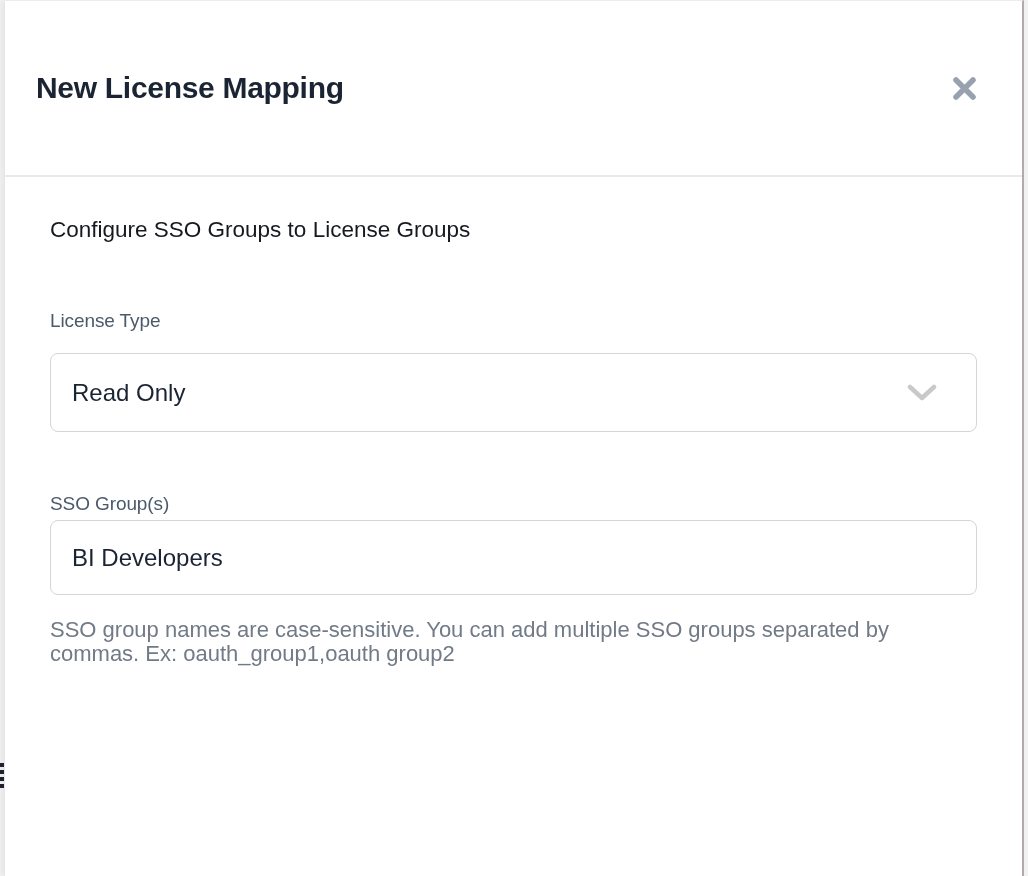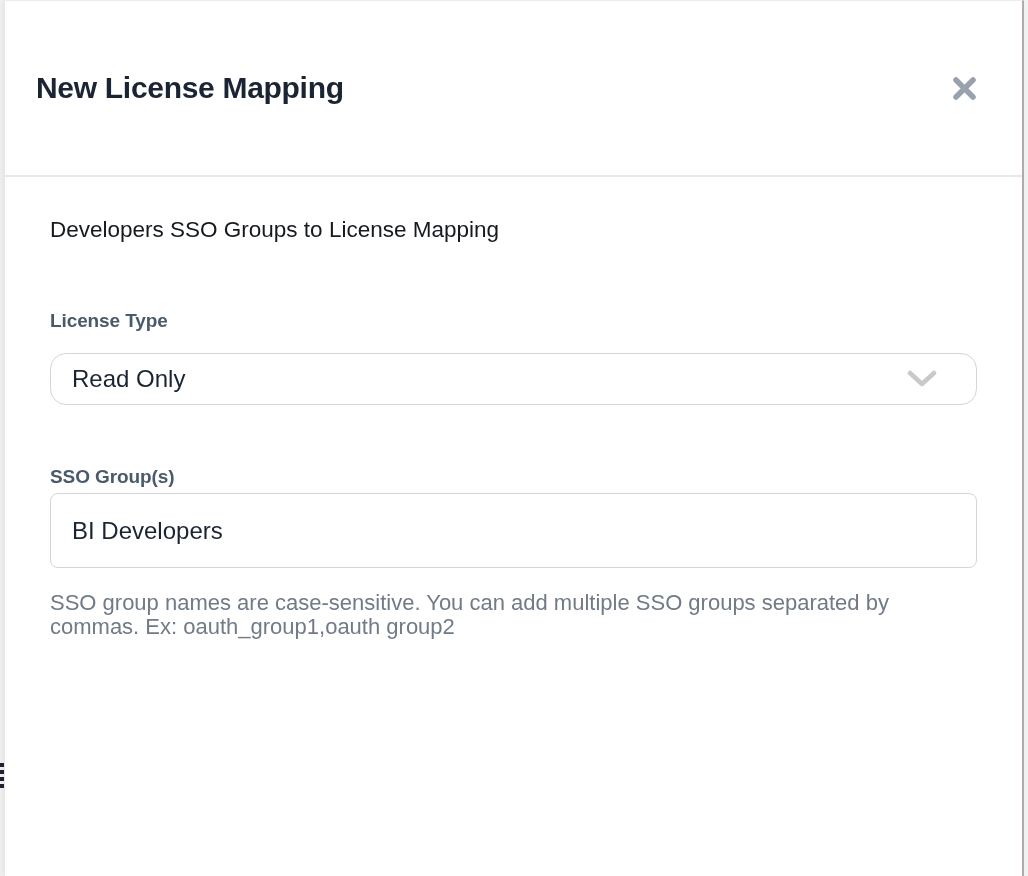--- a/index.html
+++ b/index.html
@@ -60,33 +60,33 @@
     padding: 40px 46px 0 45px;
   }
   .subheading {
     font-size: 22.5px;
     color: #16191f;
   }
 
   .field-label {
     display: block;
     font-size: 19px;
-    font-weight: 700;
+    font-weight: 400;
     color: #4b5a6b;
     letter-spacing: -0.1px;
   }
   .label-license { margin-top: 67px; }
   .label-sso    { margin-top: 61px; }
 
   .select-box {
     margin-top: 21px;
     width: 927px;
-    height: 52px;
+    height: 79px;
     border: 1.5px solid #d5d5d9;
-    border-radius: 16px;
+    border-radius: 8px;
     background: #ffffff;
     display: flex;
     align-items: center;
     justify-content: space-between;
     padding: 0 39px 0 21px;
     cursor: pointer;
   }
   .select-value {
     font-size: 24px;
     color: #1b2433;
@@ -134,21 +134,21 @@
         <svg width="27" height="27" viewBox="0 0 27 27">
           <line x1="5" y1="5" x2="22" y2="22" stroke="#98a1ae" stroke-width="5.5" stroke-linecap="round"></line>
           <line x1="22" y1="5" x2="5" y2="22" stroke="#98a1ae" stroke-width="5.5" stroke-linecap="round"></line>
         </svg>
       </span>
     </button>
   </div>
 
   <div class="modal-body">
 
-    <p class="subheading">Developers SSO Groups to License Mapping</p>
+    <p class="subheading">Configure SSO Groups to License Groups</p>
 
     <label class="field-label label-license">License Type</label>
 
     <div class="select-box" role="combobox">
       <span class="select-value">Read Only</span>
       <span style="line-height:0;">
         <svg width="30" height="18" viewBox="0 0 30 18">
           <polyline points="3,3 15,14 27,3" fill="none" stroke="#c9c9c9" stroke-width="4.5" stroke-linecap="round" stroke-linejoin="round"></polyline>
         </svg>
       </span>

